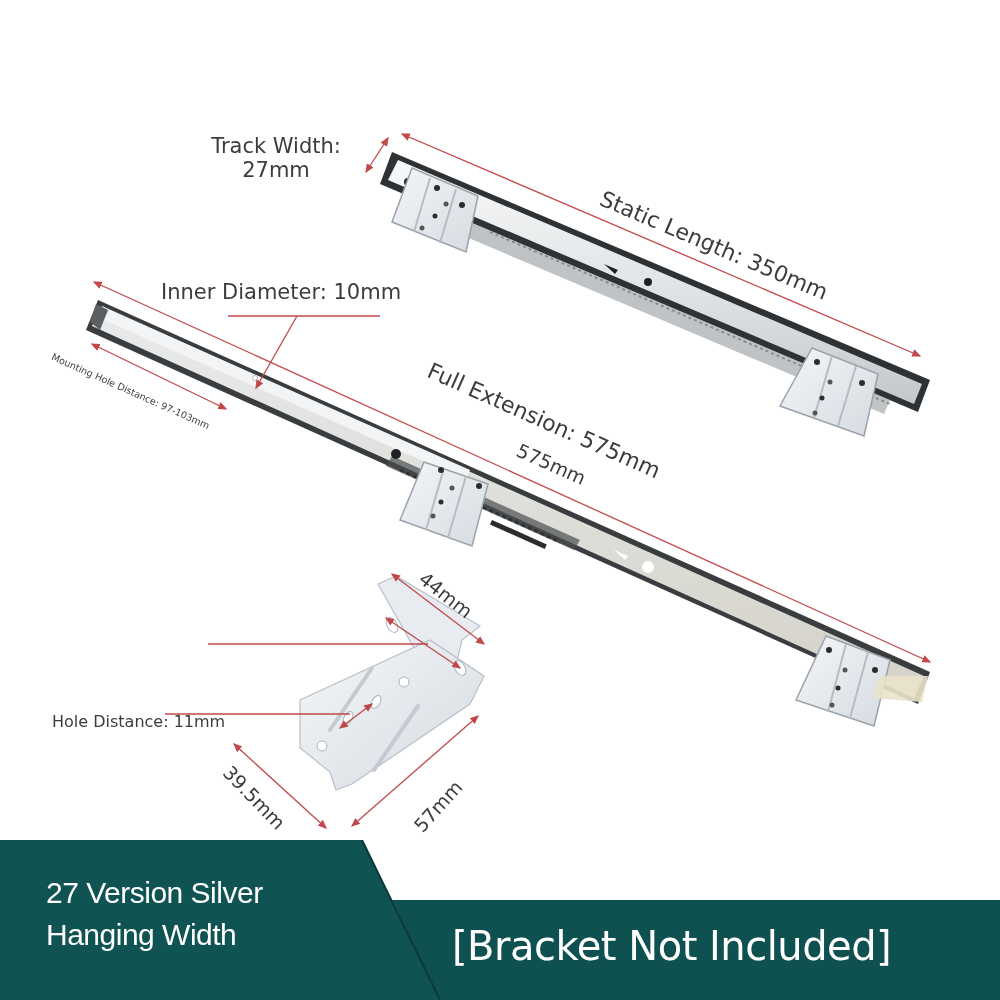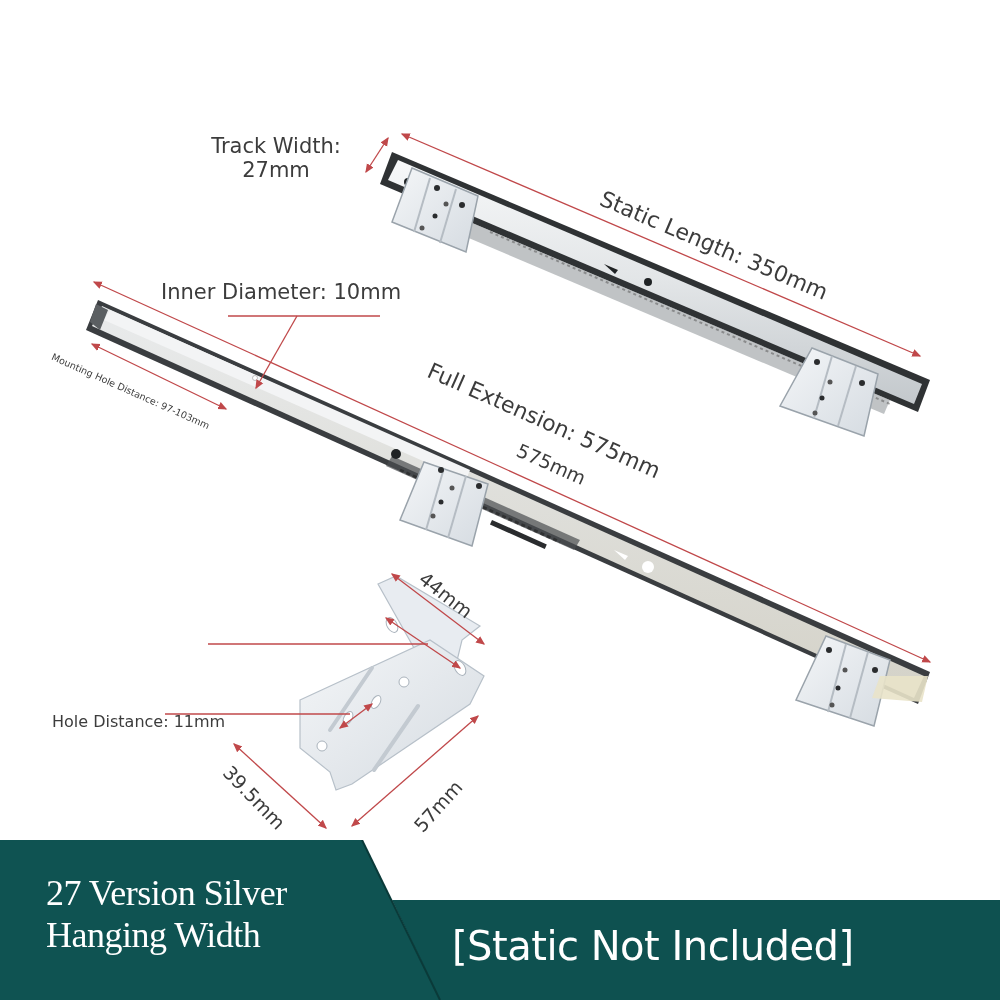--- a/index.html
+++ b/index.html
@@ -24,21 +24,21 @@
       position: absolute; left: 0; top: 900px; width: 1000px; height: 100px;
       background: #0e5150;
       clip-path: polygon(392px 0, 1000px 0, 1000px 100px, 440px 100px);
     }
     .banner-edge {
       position: absolute; left: 0; top: 840px; width: 1000px; height: 160px;
       pointer-events: none;
     }
     .banner-title {
       position: absolute; left: 46px; top: 872px; color: #ffffff;
-      font-family: Liberation Serif, serif; font-size: 36px; line-height: 42px;
+      font-family: Liberation Sans, sans-serif; font-size: 30px; line-height: 42px;
       letter-spacing: -0.5px;
     }
     .banner-note {
       position: absolute; left: 452px; top: 920px; color: #ffffff;
       font-family: "DejaVu Sans", sans-serif; font-size: 40px; line-height: 52px;
       letter-spacing: -0.5px;
     }
   </style>
 </head>
 <body>
@@ -196,14 +196,14 @@
   <div class="banner-left"></div>
   <svg class="banner-edge" width="1000" height="160" viewBox="0 0 1000 160">
     <line x1="362" y1="0" x2="440" y2="160" stroke="#0a3a39" stroke-width="2"></line>
   </svg>
 
   <div class="banner-title">
     <div>27 Version Silver</div>
     <div>Hanging Width</div>
   </div>
 
-  <div class="banner-note">[Static Not Included]</div>
+  <div class="banner-note">[Bracket Not Included]</div>
 </div>
 
 </body></html>

